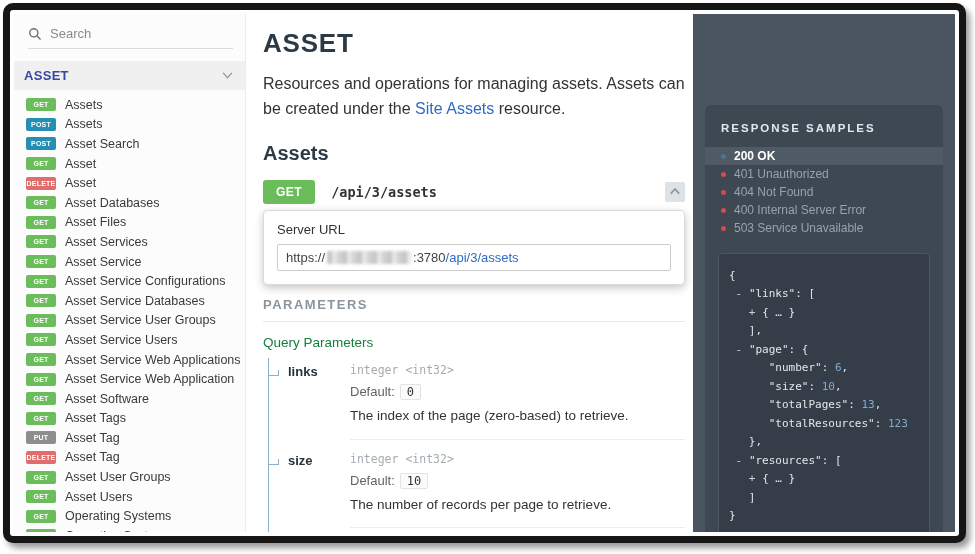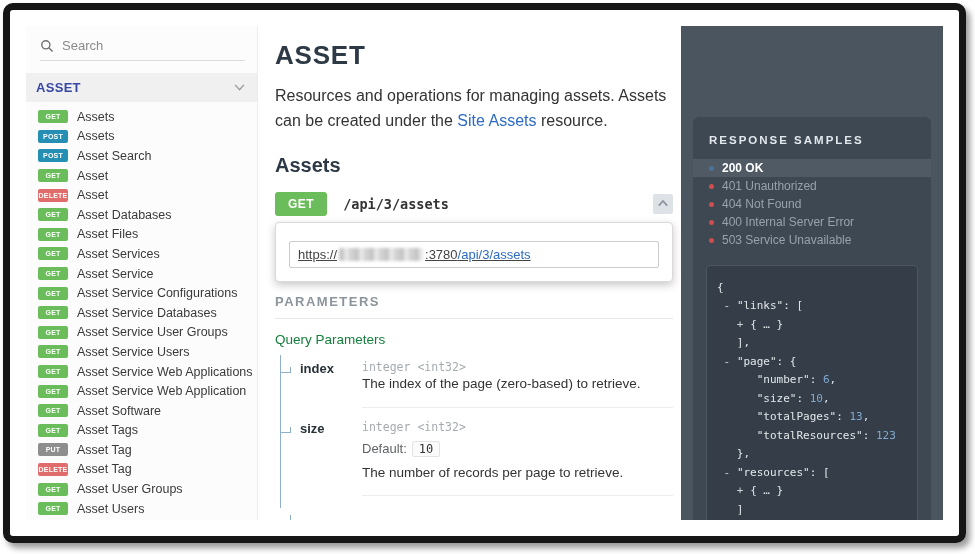--- a/index.html
+++ b/index.html
@@ -1,19 +1,19 @@
 <!DOCTYPE html>
 <html><head>
 <meta charset="utf-8">
 <style>
   * { box-sizing: border-box; margin: 0; padding: 0; }
   html,body { width: 975px; height: 554px; background:#fff; font-family:"Liberation Sans", sans-serif; }
   .frame {
     position:absolute; left:3px; top:3px; right:9px; bottom:11px;
-    border:7px solid #161616; border-radius:10px; background:#fff; padding:16px;
+    border:7px solid #161616; border-radius:10px; background:#fff; padding:4px;
     box-shadow: 4px 5px 6px rgba(0,0,0,0.4);
   }
   .app { width:100%; height:100%; display:flex; overflow:hidden; background:#fff; }
 
   
   .sidebar { width:232px; flex-shrink:0; background:#fcfcfc; border-right:1px solid #ececec; overflow:hidden; }
   .search-row { display:flex; align-items:center; gap:8px; margin:12px 12px 0 14px; padding-bottom:7px; border-bottom:1px solid #dcdcdc; }
   .search-row svg { flex-shrink:0; }
   .search-input { border:none; outline:none; background:transparent; font-size:13px; color:#444; width:150px; font-family:"Liberation Sans",sans-serif; }
   .search-input::placeholder { color:#8a8a8a; }
@@ -33,21 +33,21 @@
   .h1 { font-size:26px; font-weight:600; color:#2d3a46; letter-spacing:0.8px; }
   .intro { font-size:16px; color:#333; line-height:1.55; margin-top:13px; max-width:432px; }
   .link { color:#2d6bc4; text-decoration:none; cursor:pointer; }
   .h2 { font-size:20px; font-weight:600; color:#2d3a46; margin-top:20px; }
   .endpoint { display:flex; align-items:center; margin-top:15px; padding-right:2px; }
   .m-badge { background:#6bbd5b; color:#fff; font-size:12px; font-weight:bold; padding:5px 13px; border-radius:3px; letter-spacing:0.5px; }
   .m-path { font-family:"DejaVu Sans Mono", monospace; font-size:13.5px; font-weight:bold; color:#333; margin-left:16px; flex:1; }
   .collapse-btn { width:20px; height:20px; background:#dde2e6; border:none; border-radius:2px; display:flex; align-items:center; justify-content:center; cursor:pointer; }
   .server-panel { position:relative; z-index:3; background:#fff; border:1px solid #dadada; border-radius:4px; box-shadow:0 3px 8px rgba(0,0,0,0.22); margin-top:6px; margin-right:2px; padding:11px 13px 13px; }
   .server-label { font-size:13px; color:#333; }
-  .server-input { display:flex; align-items:center; border:1px solid #ccc; border-radius:2px; margin-top:7px; padding:5px 8px; font-size:13px; color:#444; background:#fff; cursor:text;text-decoration:underline; }
+  .server-input { display:flex; align-items:center; border:1px solid #ccc; border-radius:2px; margin-top:7px; padding:5px 8px; font-size:13px; color:#444; background:#fff; cursor:text; }
   .redacted { display:inline-block; width:84px; height:13px; margin:0 2px; border-radius:2px;
     background:repeating-linear-gradient(90deg,#c6c6c6 0 5px,#e6e6e6 5px 10px,#d2d2d2 10px 15px); filter:blur(1.6px); }
   .sec-h { color:#8c959c; font-weight:bold; font-size:13px; letter-spacing:1.5px; margin-top:12px; padding-bottom:9px; border-bottom:1px solid #e8e8e8; margin-right:2px; }
   .qp-label { font-size:13.5px; color:#15803d; margin:13px 0 8px; }
   .params { border-left:1px solid #8fb0cc; margin-left:5px; }
   .param { display:flex; position:relative; padding-left:19px; padding-top:5px; }
   .param::before { content:""; position:absolute; left:0; top:12px; width:9px; height:5px; border-bottom:1px solid #8fb0cc; border-right:1px solid #8fb0cc; }
   .pname { width:62px; flex-shrink:0; font-size:13px; font-weight:bold; color:#263238; padding-top:1px; }
   .pbody { flex:1; min-width:0; padding-right:2px; }
   .ptype { font-family:"DejaVu Sans Mono", monospace; font-size:11.5px; color:#a4abb0; }
@@ -196,37 +196,39 @@
       <span class="m-badge">GET</span>
       <span class="m-path">/api/3/assets</span>
       <button class="collapse-btn">
         <svg width="10" height="7" viewBox="0 0 12 8" fill="none" stroke="#8b949c" stroke-width="2">
               <polyline points="1,6.5 6,1 11,6.5"></polyline>
             </svg>
       </button>
     </div>
 
     <div class="server-panel">
+      <div class="server-label">Server URL</div>
       <div class="server-input">
         <span>https://</span>
         <span class="redacted"></span>
         <span>:3780</span>
         <span class="link">/api/3/assets</span>
       </div>
     </div>
 
     <h3 class="sec-h">PARAMETERS</h3>
     <div class="qp-label">Query Parameters</div>
 
     <div class="params">
 
       <div class="param">
-        <div class="pname">index</div>
+        <div class="pname">links</div>
         <div class="pbody">
           <div class="ptype">integer &lt;int32&gt;</div>
+          <div class="pdefault"><span>Default:</span><span class="chip">0</span></div>
           <div class="pdesc">The index of the page (zero-based) to retrieve.</div>
           <hr class="pdivider">
         </div>
       </div>
 
       <div class="param">
         <div class="pname">size</div>
         <div class="pbody">
           <div class="ptype">integer &lt;int32&gt;</div>
           <div class="pdefault"><span>Default:</span><span class="chip">10</span></div>

